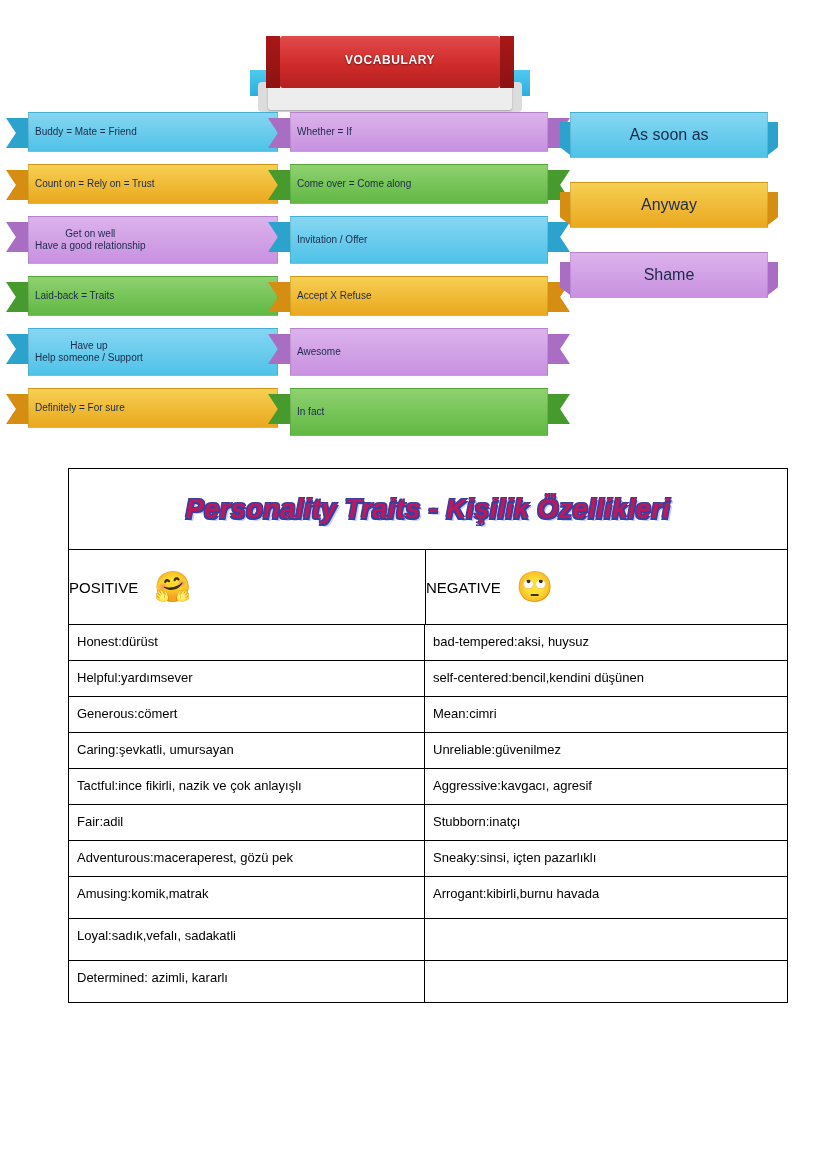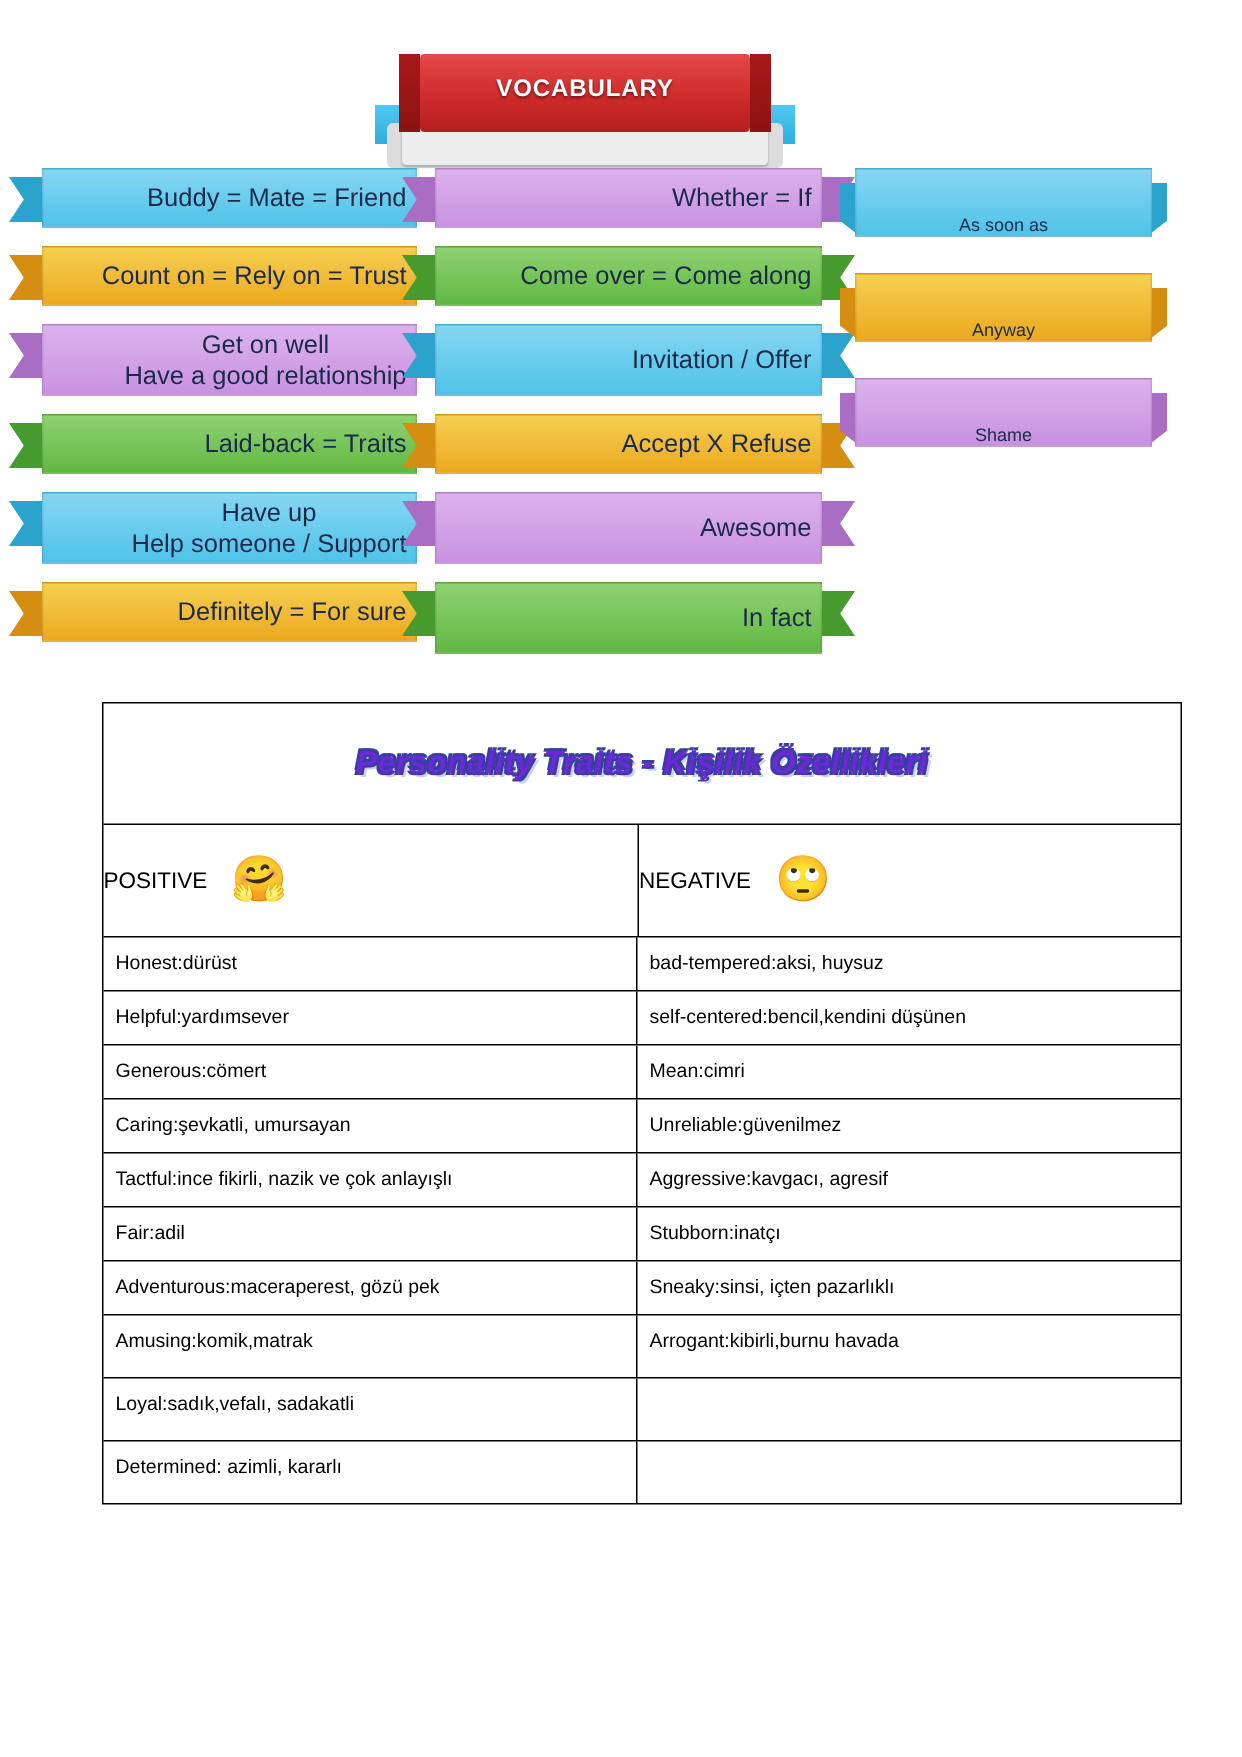--- a/index.html
+++ b/index.html
@@ -71,21 +71,21 @@
   .voc-header .ribbon-top:after { right: -14px; }
   .voc-header .voc-title {
     position: absolute;
     left: 30px; top: 0;
     width: 220px; height: 52px;
     display: flex;
     align-items: center;
     justify-content: center;
     color: #ffffff;
     font-weight: bold;
-    font-size: 16px;
+    font-size: 12px;
     letter-spacing: 0.6px;
     text-shadow: 0 1px 2px rgba(0,0,0,0.5);
     z-index: 4;
   }
 
   
   .banners {
     position: absolute;
     left: 0; top: 112px;
     width: 828px;
@@ -111,23 +111,23 @@
     height: 30px;
   }
   .banner .tail-l { left: -22px; }
   .banner .tail-r { right: -22px; }
 
   .banner .body {
     position: absolute;
     left: 0; right: 0; top: 0; bottom: 0;
     display: flex;
     align-items: center;
-    justify-content: flex-end;
+    justify-content: flex-start;
     text-align: center;
-    font-size: 17px;
+    font-size: 10px;
     color: #1b2a4a;
     line-height: 1.25;
     padding: 0 6px;
     box-sizing: border-box;
     border: 1px solid rgba(0,0,0,0.10);
   }
   .banner .body .line { display: block; }
 
   
   .c-blue   .body { background: linear-gradient(180deg,#86d6f2 0%,#4fc2e8 100%); }
@@ -146,23 +146,23 @@
   
   .banner-wide {
     position: relative;
     height: 46px;
     margin-bottom: 24px;
   }
   .banner-wide .body {
     position: absolute;
     left: 10px; right: 10px; top: 0; bottom: 0;
     display: flex;
-    align-items: flex-end;
+    align-items: center;
     justify-content: center;
-    font-size: 12px;
+    font-size: 16px;
     color: #1b2a4a;
     border: 1px solid rgba(0,0,0,0.10);
   }
   .banner-wide .fold-l,
   .banner-wide .fold-r {
     position: absolute;
     top: 10px;
     width: 14px;
     height: 36px;
   }
@@ -187,24 +187,24 @@
   }
   .traits-title-row {
     height: 80px;
     border-bottom: 1px solid #000;
     display: flex;
     align-items: center;
     justify-content: center;
   }
   .traits-title {
     font-family: "Liberation Sans", sans-serif;
-    font-size: 21px;
+    font-size: 27px;
     font-weight: bold;
     font-style: italic;
-    color: #6d28d9;
+    color: #be185d;
     letter-spacing: 0.5px;
     text-shadow:
       -1.5px -1.5px 0 #3a3f9e,
        1.5px -1.5px 0 #3a3f9e,
       -1.5px  1.5px 0 #3a3f9e,
        1.5px  1.5px 0 #3a3f9e,
        3px 3px 0 #c9d0f2;
     white-space: nowrap;
   }
   .traits-head {

